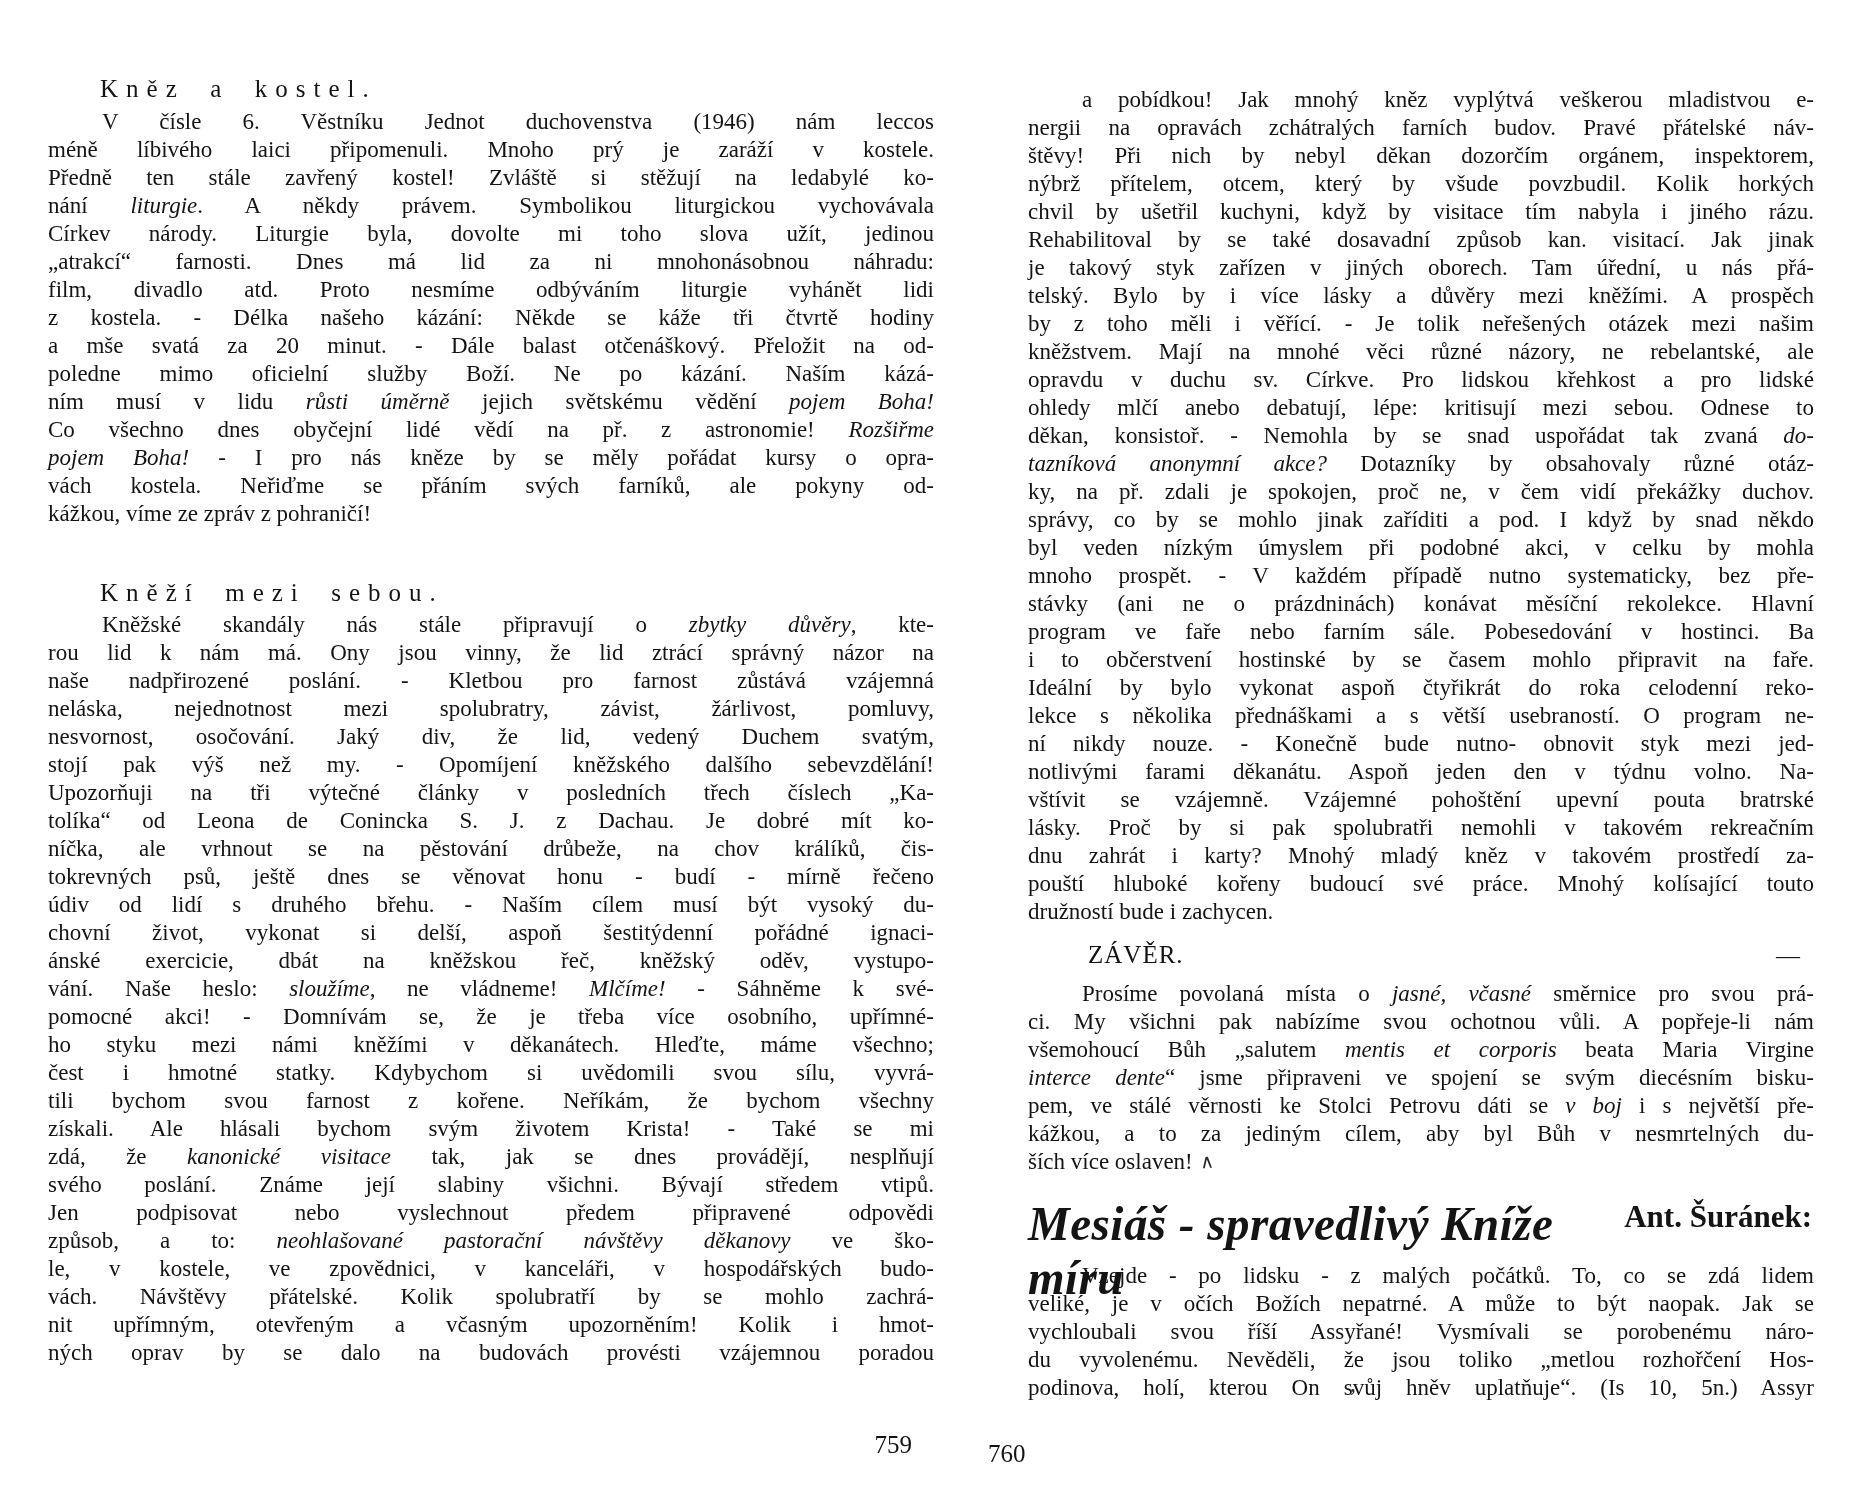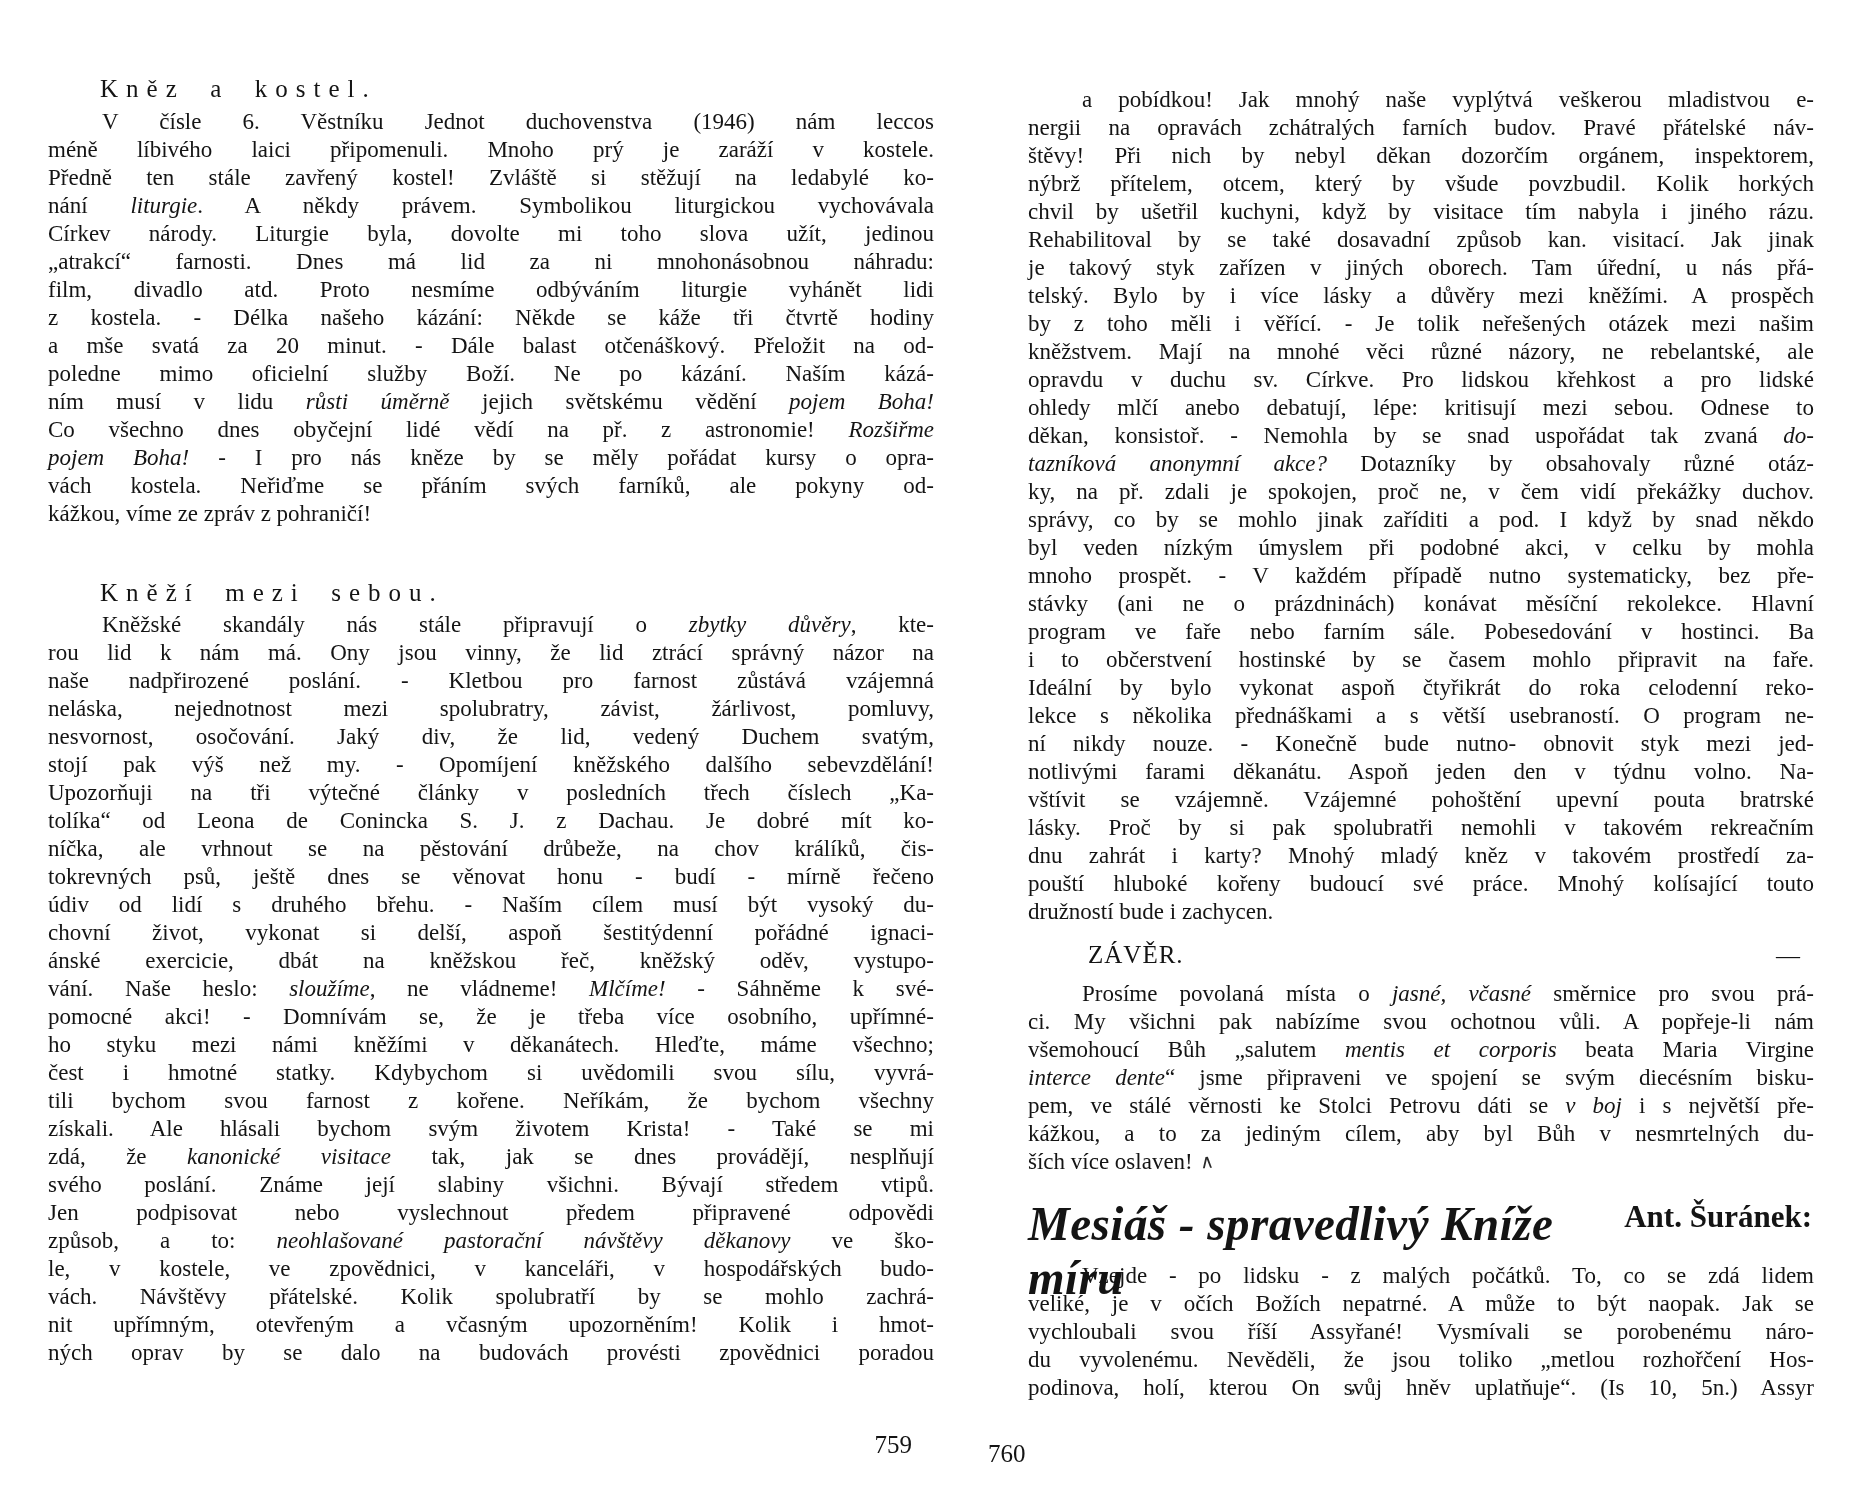--- a/index.html
+++ b/index.html
@@ -94,27 +94,27 @@
       <div class="tline">čest i hmotné statky. Kdybychom si uvědomili svou sílu, vyvrá-</div>
       <div class="tline">tili bychom svou farnost z kořene. Neříkám, že bychom všechny</div>
       <div class="tline">získali. Ale hlásali bychom svým životem Krista! - Také se mi</div>
       <div class="tline">zdá, že <i>kanonické visitace</i> tak, jak se dnes provádějí, nesplňují</div>
       <div class="tline">svého poslání. Známe její slabiny všichni. Bývají středem vtipů.</div>
       <div class="tline">Jen podpisovat nebo vyslechnout předem připravené odpovědi</div>
       <div class="tline">způsob, a to: <i>neohlašované pastorační návštěvy děkanovy</i> ve ško-</div>
       <div class="tline">le, v kostele, ve zpovědnici, v kanceláři, v hospodářských budo-</div>
       <div class="tline">vách. Návštěvy přátelské. Kolik spolubratří by se mohlo zachrá-</div>
       <div class="tline">nit upřímným, otevřeným a včasným upozorněním! Kolik i hmot-</div>
-      <div class="tline">ných oprav by se dalo na budovách provésti zpovědnici poradou</div>
+      <div class="tline">ných oprav by se dalo na budovách provésti vzájemnou poradou</div>
     </div>
 </div>
 
 <div id="right-col" class="col">
   <div class="block" style="top:86px">
-      <div class="tline first">a pobídkou! Jak mnohý naše vyplýtvá veškerou mladistvou e-</div>
+      <div class="tline first">a pobídkou! Jak mnohý kněz vyplýtvá veškerou mladistvou e-</div>
       <div class="tline">nergii na opravách zchátralých farních budov. Pravé přátelské náv-</div>
       <div class="tline">štěvy! Při nich by nebyl děkan dozorčím orgánem, inspektorem,</div>
       <div class="tline">nýbrž přítelem, otcem, který by všude povzbudil. Kolik horkých</div>
       <div class="tline">chvil by ušetřil kuchyni, když by visitace tím nabyla i jiného rázu.</div>
       <div class="tline">Rehabilitoval by se také dosavadní způsob kan. visitací. Jak jinak</div>
       <div class="tline">je takový styk zařízen v jiných oborech. Tam úřední, u nás přá-</div>
       <div class="tline">telský. Bylo by i více lásky a důvěry mezi kněžími. A prospěch</div>
       <div class="tline">by z toho měli i věřící. - Je tolik neřešených otázek mezi našim</div>
       <div class="tline">kněžstvem. Mají na mnohé věci různé názory, ne rebelantské, ale</div>
       <div class="tline">opravdu v duchu sv. Církve. Pro lidskou křehkost a pro lidské</div>

